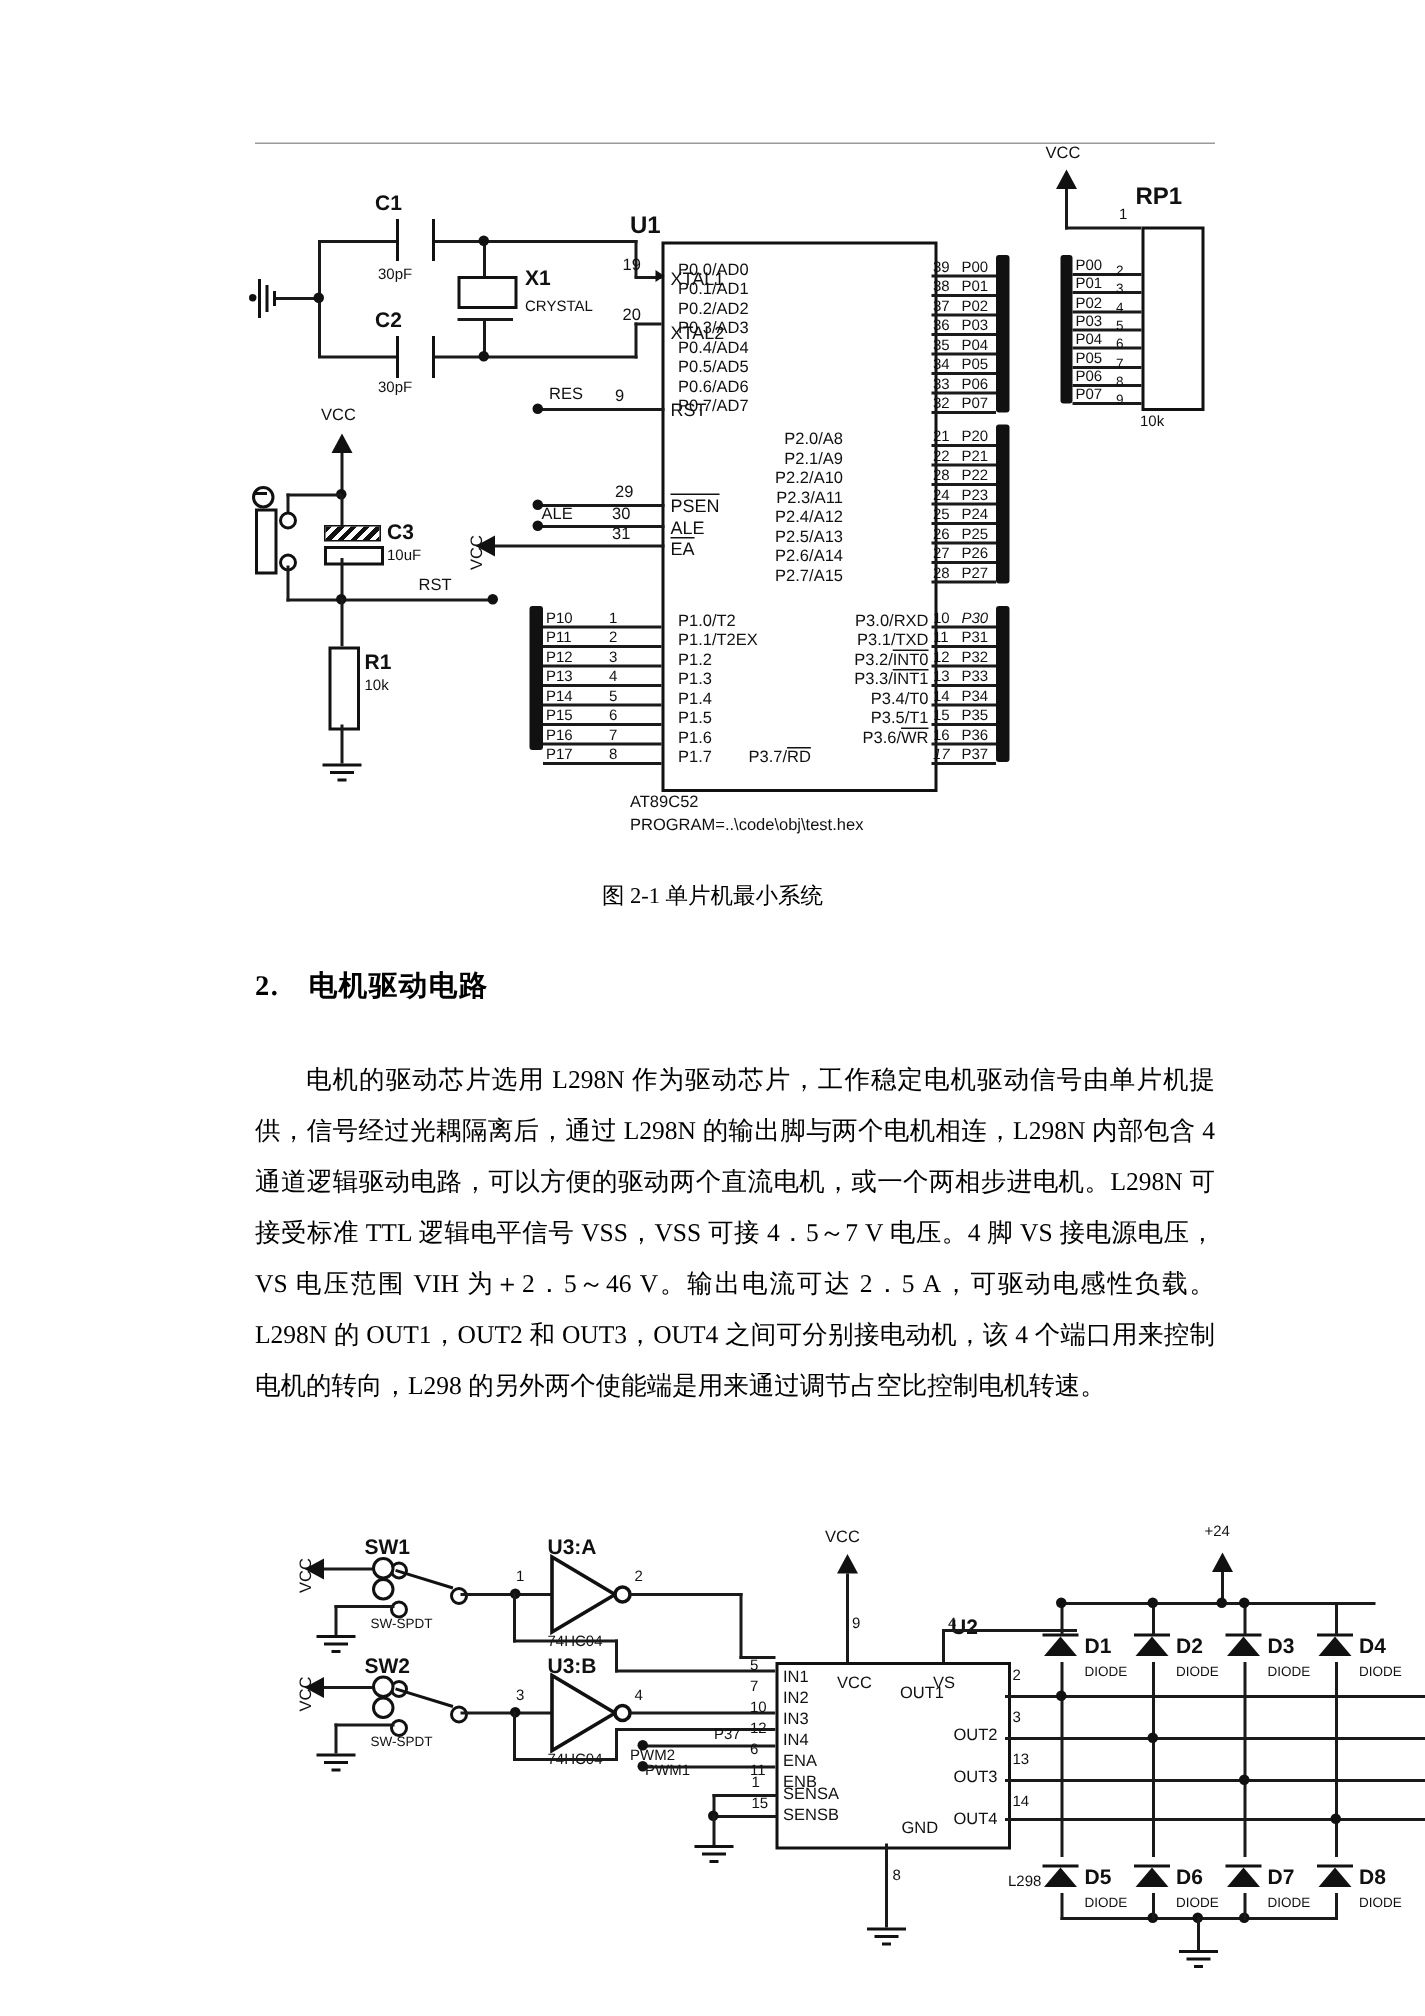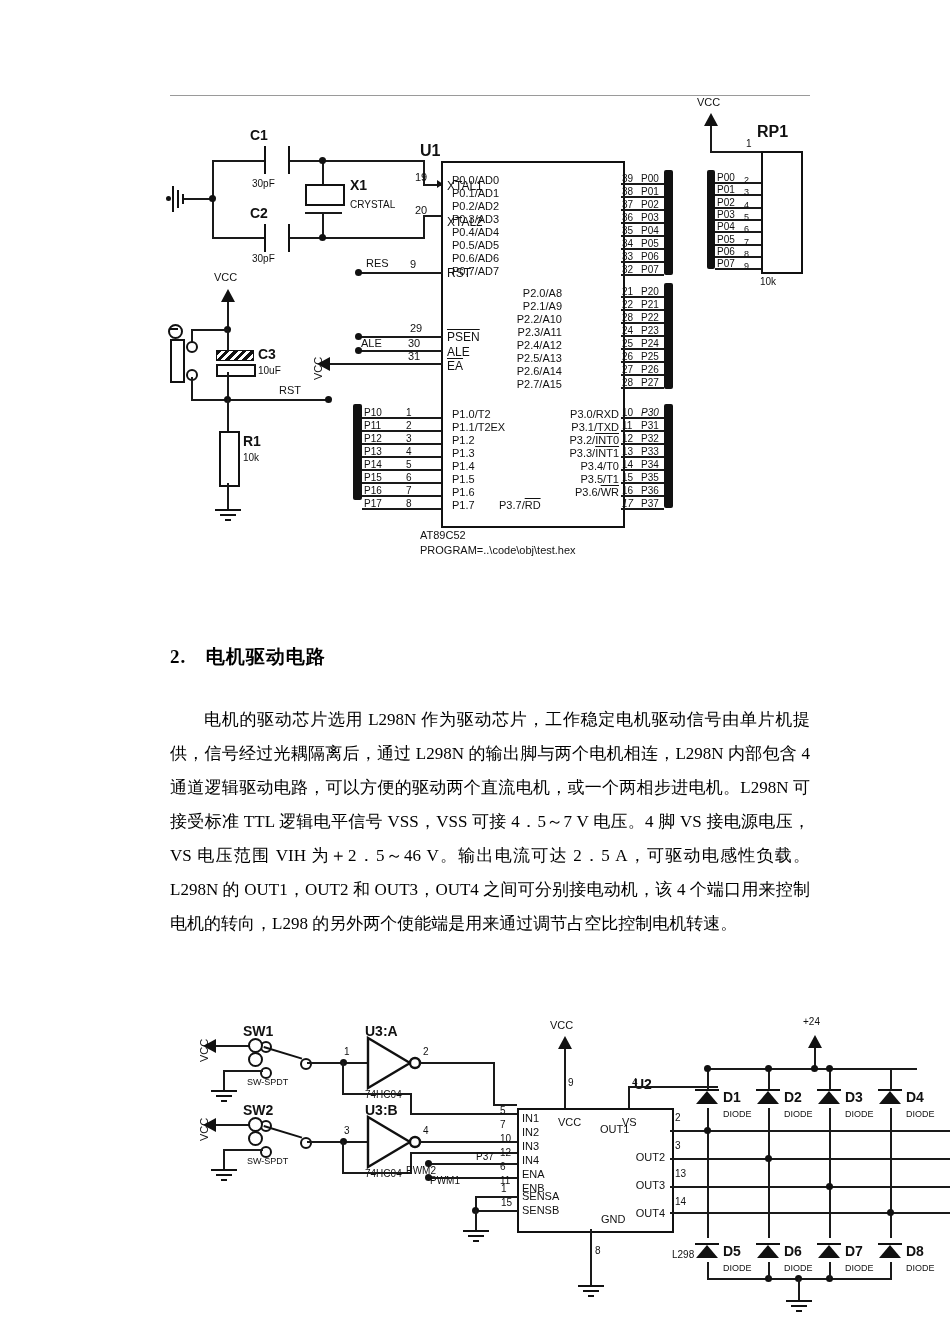--- a/index.html
+++ b/index.html
@@ -365,20 +365,21 @@
     <div class="box" style="left:219px;top:431px;width:17px;height:52px;"></div>
     <div class="lbl l14" style="left:243px;top:434px;">R1</div>
     <div class="lbl l10" style="left:243px;top:453px;">10k</div>
     <div class="w wv" style="left:227px;top:483px;height:26px;"></div>
     <div class="gnd" style="left:228px;top:509px;width:0;">
         <i></i>
         <i></i>
         <i></i>
       </div>
 
+    <div class="cap" style="left:0;top:588px;width:950px;text-align:center;">图 2-1    单片机最小系统</div>
   </div>
 
   <div class="h2" style="left:170px;top:644px;">
     <span>2.</span>
     <span style="display:inline-block;width:8px;"></span>
     <span>电机驱动电路</span>
   </div>
 
   <div class="para" style="left:170px;top:703px;width:640px;text-indent:34px;">电机的驱动芯片选用 L298N 作为驱动芯片，工作稳定电机驱动信号由单片机提供，信号经过光耦隔离后，通过 L298N 的输出脚与两个电机相连，L298N 内部包含 4 通道逻辑驱动电路，可以方便的驱动两个直流电机，或一个两相步进电机。L298N 可接受标准 TTL 逻辑电平信号 VSS，VSS 可接 4．5～7 V 电压。4 脚 VS 接电源电压，VS 电压范围 VIH 为＋2．5～46 V。输出电流可达 2．5 A，可驱动电感性负载。L298N 的 OUT1，OUT2 和 OUT3，OUT4 之间可分别接电动机，该 4 个端口用来控制电机的转向，L298 的另外两个使能端是用来通过调节占空比控制电机转速。</div>
 
@@ -457,21 +458,21 @@
 
     <div class="w wh" style="left:420px;top:1141px;width:97px;"></div>
 
     <div class="w wv" style="left:342px;top:1141px;height:33px;"></div>
     <div class="w wh" style="left:342px;top:1172px;width:70px;"></div>
     <div class="w wv" style="left:410px;top:1152px;height:22px;"></div>
     <div class="w wh" style="left:410px;top:1152px;width:107px;"></div>
 
     <div class="lbl l10" style="left:430px;top:1176px;">PWM1</div>
     <div class="lbl l10" style="left:476px;top:1152px;">P37</div>
-    <div class="lbl l10" style="left:406px;top:1166px;">PWM2</div>
+    <div class="lbl l10" style="left:420px;top:1166px;">PWM2</div>
     <div class="w wh" style="left:428px;top:1163px;width:89px;"></div>
     <div class="w wh" style="left:428px;top:1177px;width:89px;"></div>
     <div class="dot" style="left:425px;top:1160px;"></div>
     <div class="dot" style="left:425px;top:1174px;"></div>
 
     <div class="box" style="left:517px;top:1108px;width:153px;height:121px;"></div>
     <div class="lbl l14" style="left:634px;top:1077px;">U2</div>
     <div class="lbl l10" style="left:672px;top:1250px;">L298</div>
 
     <div class="pwr" style="left:558px;top:1036px;"></div>

